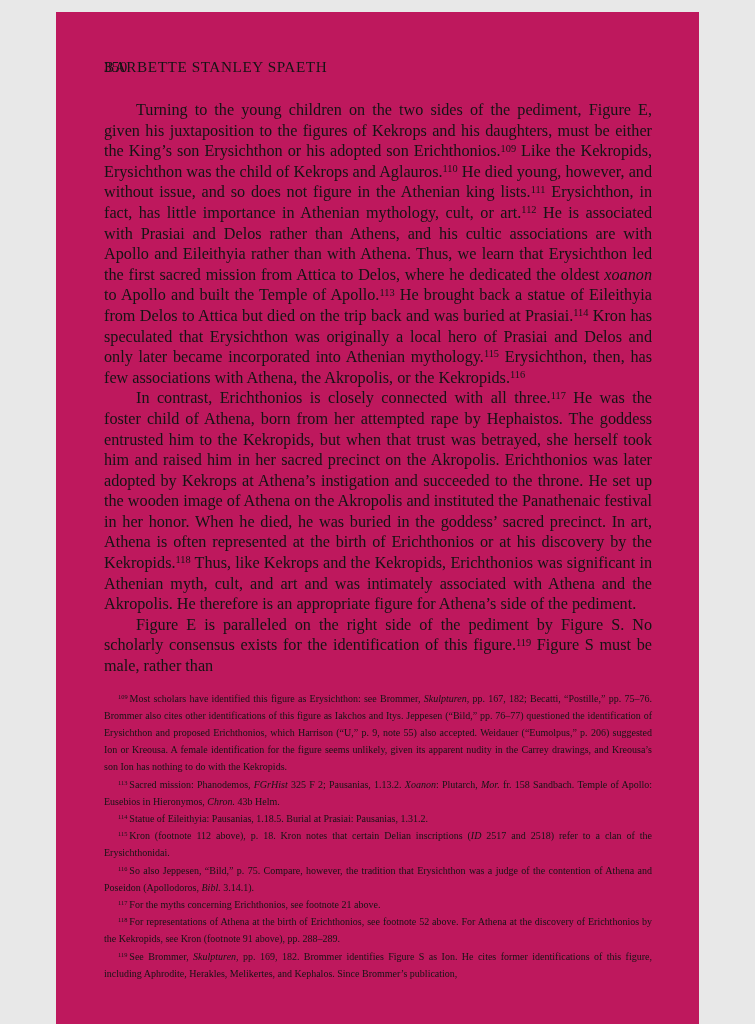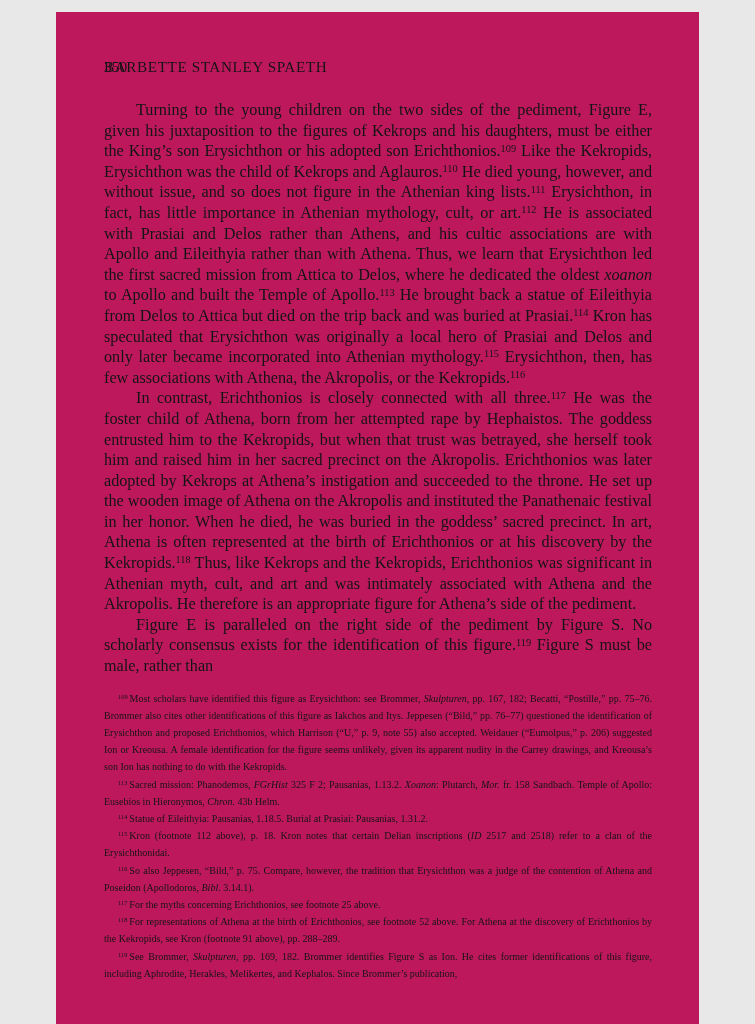--- a/index.html
+++ b/index.html
@@ -79,17 +79,17 @@
       <p><span>Turning to the young children on the two sides of the pediment, Figure E, given his juxtaposition to the figures of Kekrops and his daughters, must be either the King’s son Erysichthon or his adopted son Erichthonios.</span><sup>109</sup><span> Like the Kekropids, Erysichthon was the child of Kekrops and Aglauros.</span><sup>110</sup><span> He died young, however, and without issue, and so does not figure in the Athenian king lists.</span><sup>111</sup><span> Erysichthon, in fact, has little importance in Athenian mythology, cult, or art.</span><sup>112</sup><span> He is associated with Prasiai and Delos rather than Athens, and his cultic associations are with Apollo and Eileithyia rather than with Athena. Thus, we learn that Erysichthon led the first sacred mission from Attica to Delos, where he dedicated the oldest </span><em>xoanon</em><span> to Apollo and built the Temple of Apollo.</span><sup>113</sup><span> He brought back a statue of Eileithyia from Delos to Attica but died on the trip back and was buried at Prasiai.</span><sup>114</sup><span> Kron has speculated that Erysichthon was originally a local hero of Prasiai and Delos and only later became incorporated into Athenian mythology.</span><sup>115</sup><span> Erysichthon, then, has few associations with Athena, the Akropolis, or the Kekropids.</span><sup>116</sup></p>
       <p><span>In contrast, Erichthonios is closely connected with all three.</span><sup>117</sup><span> He was the foster child of Athena, born from her attempted rape by Hephaistos. The goddess entrusted him to the Kekropids, but when that trust was betrayed, she herself took him and raised him in her sacred precinct on the Akropolis. Erichthonios was later adopted by Kekrops at Athena’s instigation and succeeded to the throne. He set up the wooden image of Athena on the Akropolis and instituted the Panathenaic festival in her honor. When he died, he was buried in the goddess’ sacred precinct. In art, Athena is often represented at the birth of Erichthonios or at his discovery by the Kekropids.</span><sup>118</sup><span> Thus, like Kekrops and the Kekropids, Erichthonios was significant in Athenian myth, cult, and art and was intimately associated with Athena and the Akropolis. He therefore is an appropriate figure for Athena’s side of the pediment.</span></p>
       <p><span>Figure E is paralleled on the right side of the pediment by Figure S. No scholarly consensus exists for the identification of this figure.</span><sup>119</sup><span> Figure S must be male, rather than</span></p>
     </div>
   <div class="footnotes" id="footnotes">
       <p class="footnote"><sup>109</sup><span>Most scholars have identified this figure as Erysichthon: see Brommer, </span><em>Skulpturen</em><span>, pp. 167, 182; Becatti, “Postille,” pp. 75–76. Brommer also cites other identifications of this figure as Iakchos and Itys. Jeppesen (“Bild,” pp. 76–77) questioned the identification of Erysichthon and proposed Erichthonios, which Harrison (“U,” p. 9, note 55) also accepted. Weidauer (“Eumolpus,” p. 206) suggested Ion or Kreousa. A female identification for the figure seems unlikely, given its apparent nudity in the Carrey drawings, and Kreousa’s son Ion has nothing to do with the Kekropids.</span></p>
       <p class="footnote"><sup>113</sup><span>Sacred mission: Phanodemos, </span><em>FGrHist</em><span> 325 F 2; Pausanias, 1.13.2. </span><em>Xoanon</em><span>: Plutarch, </span><em>Mor.</em><span> fr. 158 Sandbach. Temple of Apollo: Eusebios in Hieronymos, </span><em>Chron.</em><span> 43b Helm.</span></p>
       <p class="footnote"><sup>114</sup><span>Statue of Eileithyia: Pausanias, 1.18.5. Burial at Prasiai: Pausanias, 1.31.2.</span></p>
       <p class="footnote"><sup>115</sup><span>Kron (footnote 112 above), p. 18. Kron notes that certain Delian inscriptions (</span><em>ID</em><span> 2517 and 2518) refer to a clan of the Erysichthonidai.</span></p>
       <p class="footnote"><sup>116</sup><span>So also Jeppesen, “Bild,” p. 75. Compare, however, the tradition that Erysichthon was a judge of the contention of Athena and Poseidon (Apollodoros, </span><em>Bibl.</em><span> 3.14.1).</span></p>
-      <p class="footnote"><sup>117</sup><span>For the myths concerning Erichthonios, see footnote 25 above.</span></p>
+      <p class="footnote"><sup>117</sup><span>For the myths concerning Erichthonios, see footnote 21 above.</span></p>
       <p class="footnote"><sup>118</sup><span>For representations of Athena at the birth of Erichthonios, see footnote 52 above. For Athena at the discovery of Erichthonios by the Kekropids, see Kron (footnote 91 above), pp. 288–289.</span></p>
       <p class="footnote"><sup>119</sup><span>See Brommer, </span><em>Skulpturen</em><span>, pp. 169, 182. Brommer identifies Figure S as Ion. He cites former identifications of this figure, including Aphrodite, Herakles, Melikertes, and Kephalos. Since Brommer’s publication,</span></p>
     </div>
 </div>
 
 </body></html>

